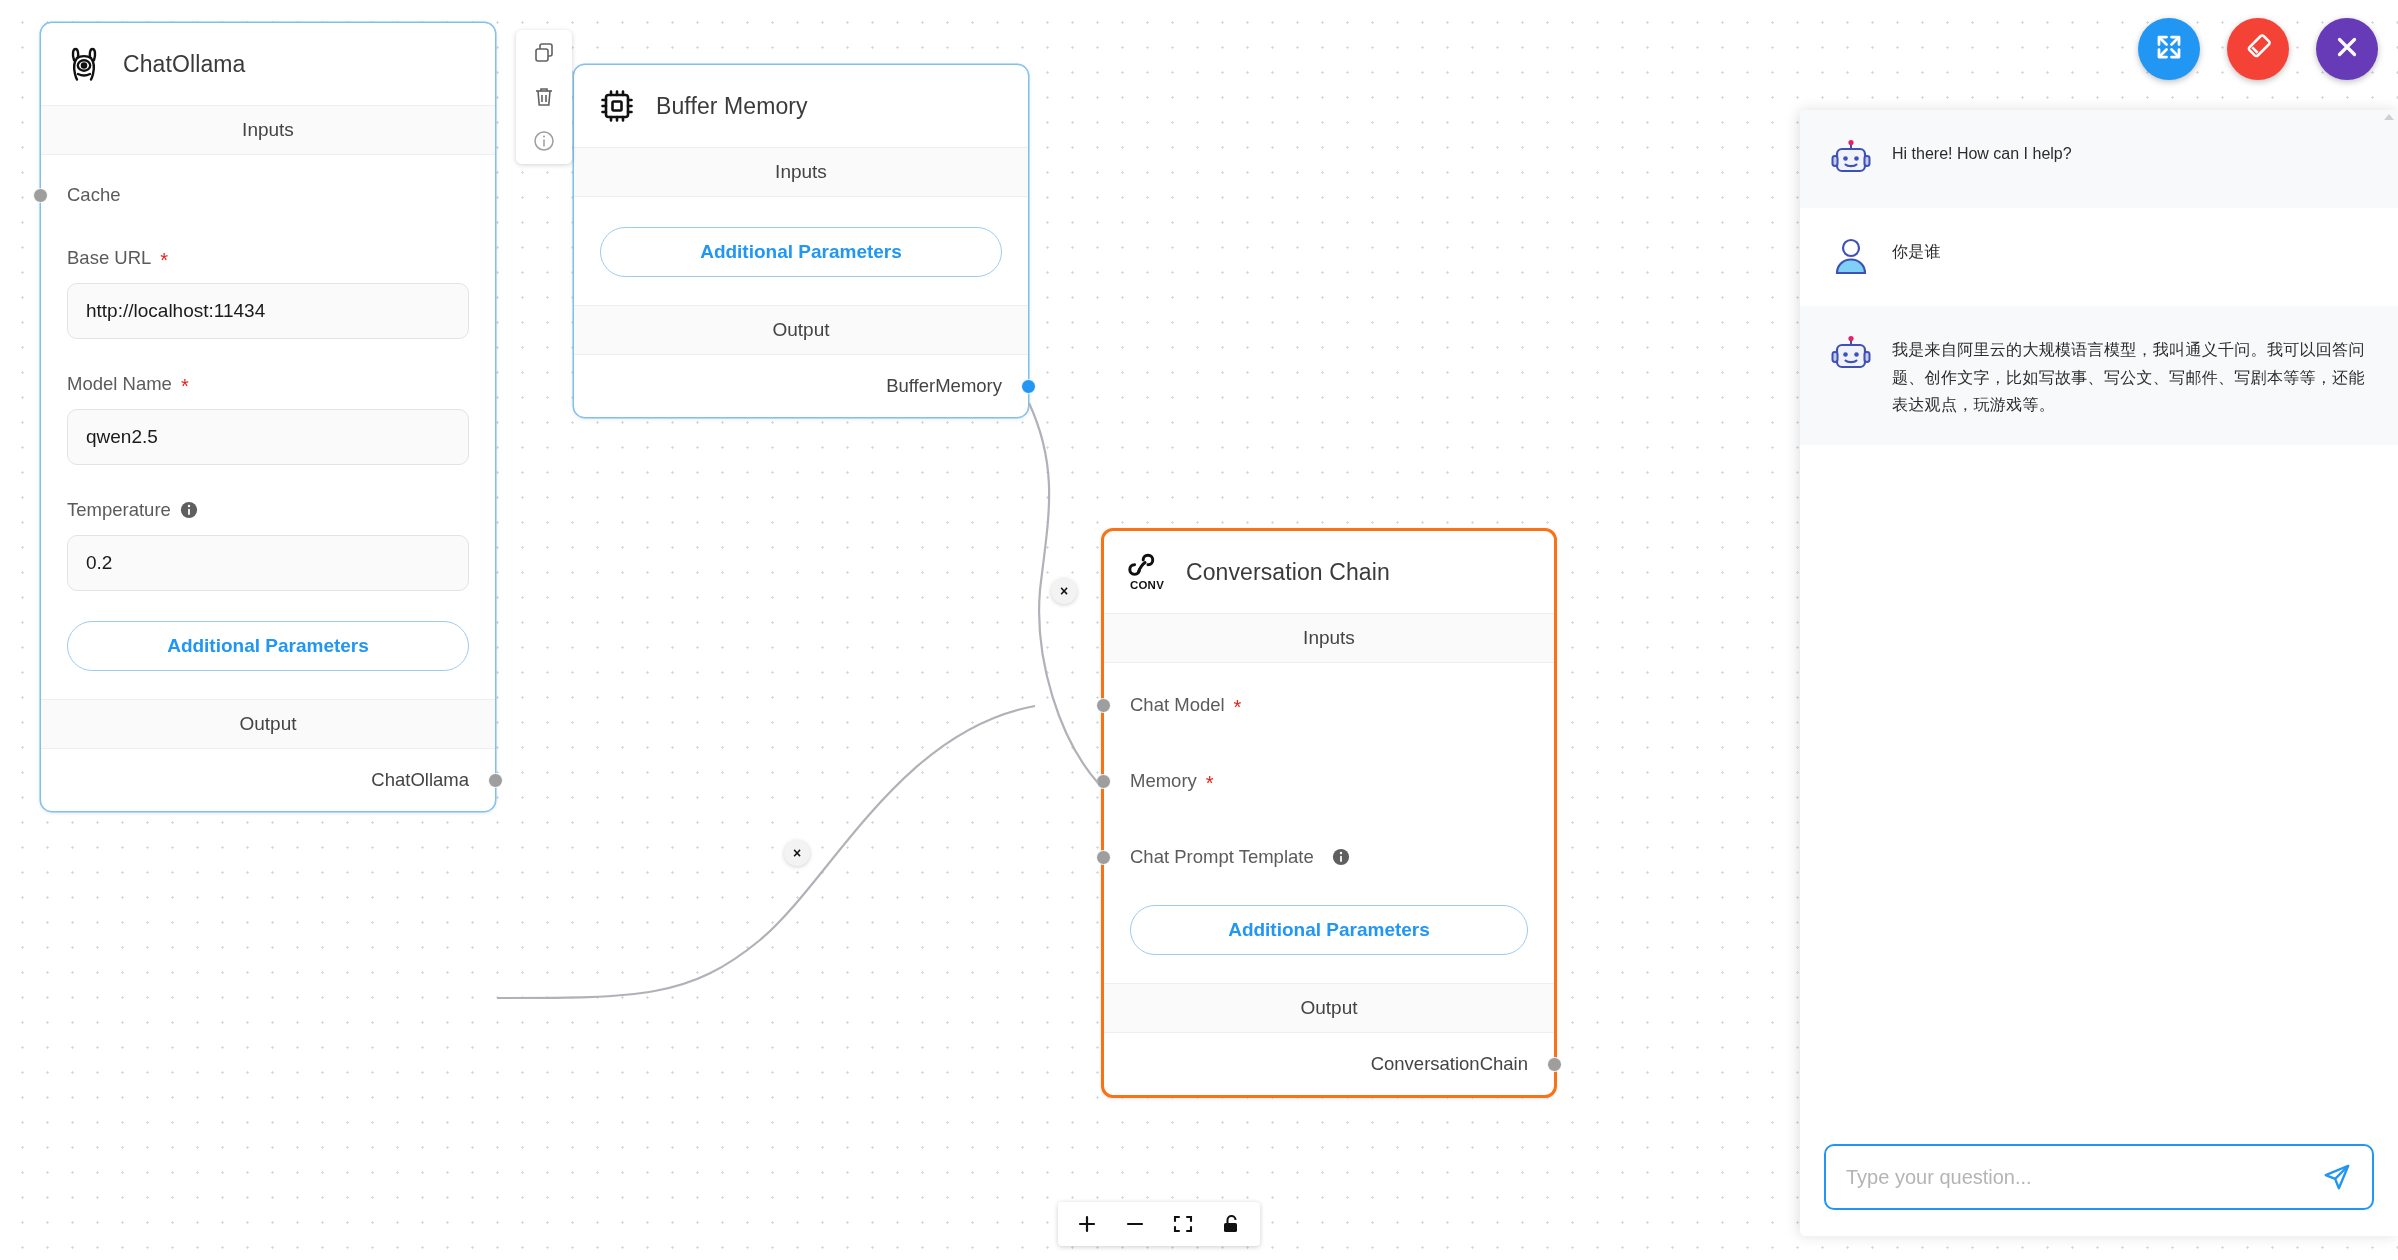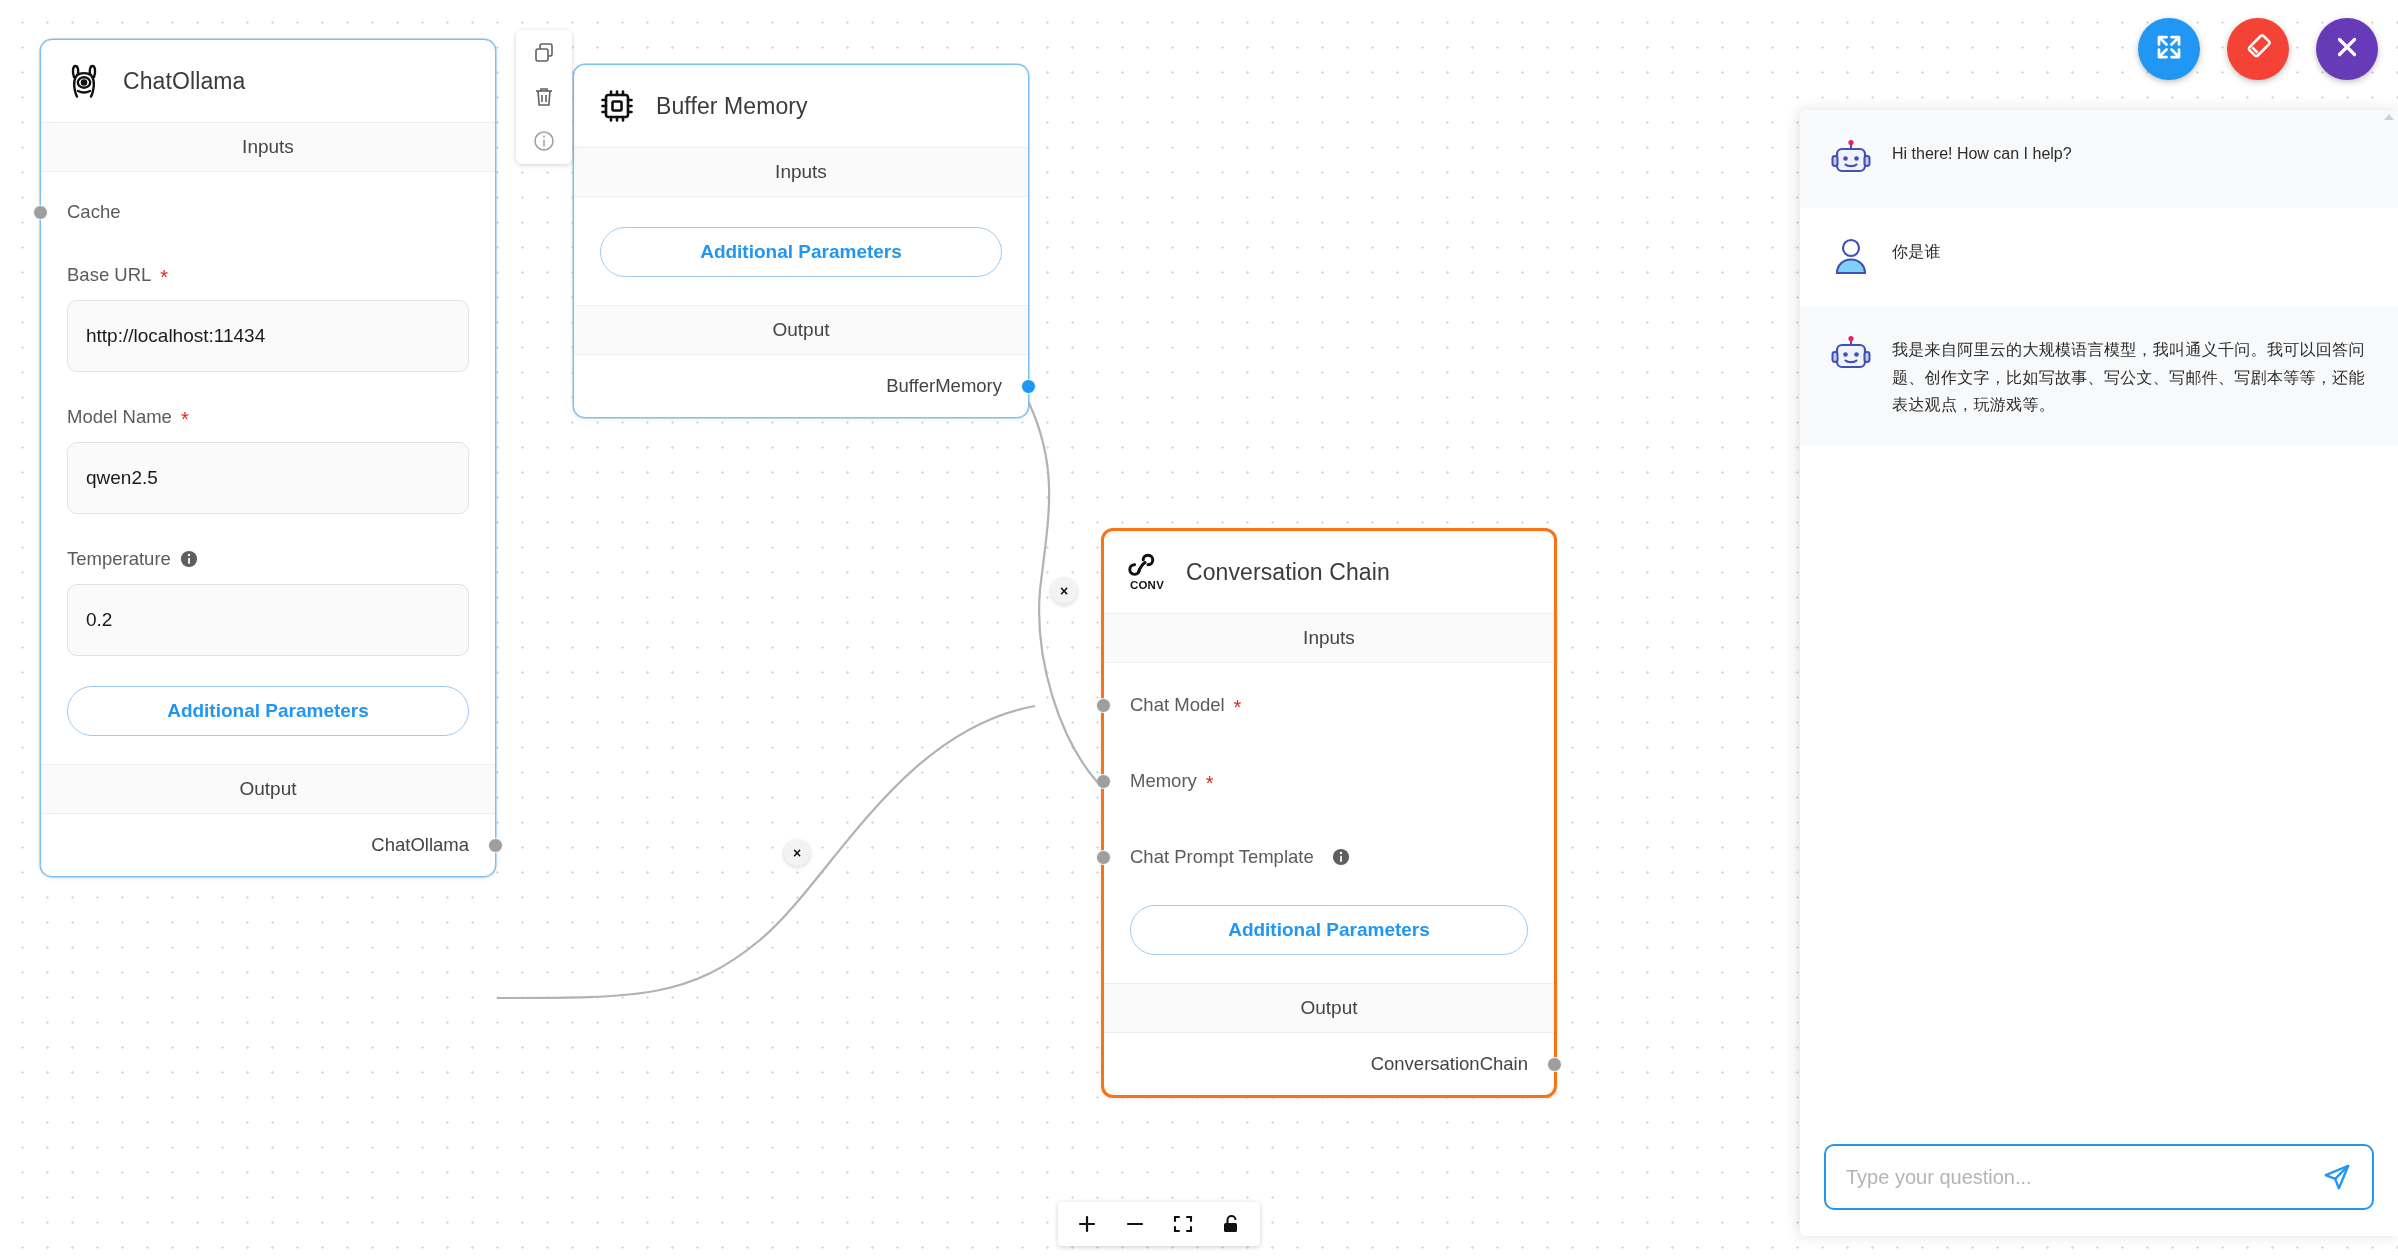--- a/index.html
+++ b/index.html
@@ -53,21 +53,21 @@
   .field { padding: 0 26px; position: relative; }
   .field-label {
     font-size: 18.5px; color: #5b5b5b; display: flex; align-items: center; gap: 9px;
   }
   .req { color: #e2231a; font-size: 20px; line-height: 1; position: relative; top: 2px; }
   .info-icon { display: inline-flex; }
 
   .text-input {
     margin-top: 14px;
     width: 100%;
-    height: 72px;
+    height: 56px;
     border: 1px solid #e3e3e3;
     border-radius: 10px;
     background: #fafafa;
     display: flex; align-items: center;
     padding: 0 18px;
     font-size: 19px; color: #1a1a1a;
   }
 
   .outlined-btn {
     margin: 0 26px;
@@ -260,21 +260,21 @@
     </div>
     <div class="tb">
       <svg width="24" height="24" viewBox="0 0 24 24" fill="none" stroke="#9e9e9e" stroke-width="1.5">
         <circle cx="12" cy="12" r="9"></circle>
         <path d="M12 11v6" stroke-linecap="round"></path>
         <circle cx="12" cy="7.6" r="1" fill="#9e9e9e" stroke="none"></circle>
       </svg>
     </div>
   </div>
 
-  <div class="node selected" style="left:40px; top:39px; width:456px;">
+  <div class="node selected" style="left:40px; top:22px; width:456px;">
     <div class="node-header">
       <div class="node-icon">
         <svg width="40" height="40" viewBox="0 0 40 40" fill="none" stroke="#111" stroke-width="2.4" stroke-linecap="round" stroke-linejoin="round">
           <path d="M10 16 C8 10 9 5 11.5 5 C14 5 14.5 9 14 13"></path>
           <path d="M30 16 C32 10 31 5 28.5 5 C26 5 25.5 9 26 13"></path>
           <path d="M13 14 C10 18 9.5 24 11 30 C12 34 13 35.5 13 35.5"></path>
           <path d="M27 14 C30 18 30.5 24 29 30 C28 34 27 35.5 27 35.5"></path>
           <path d="M13.5 14 C16 11.5 24 11.5 26.5 14"></path>
           <path d="M14 30 C18 32 22 32 26 30"></path>
           <ellipse cx="20" cy="21.5" rx="6.2" ry="5.2"></ellipse>

